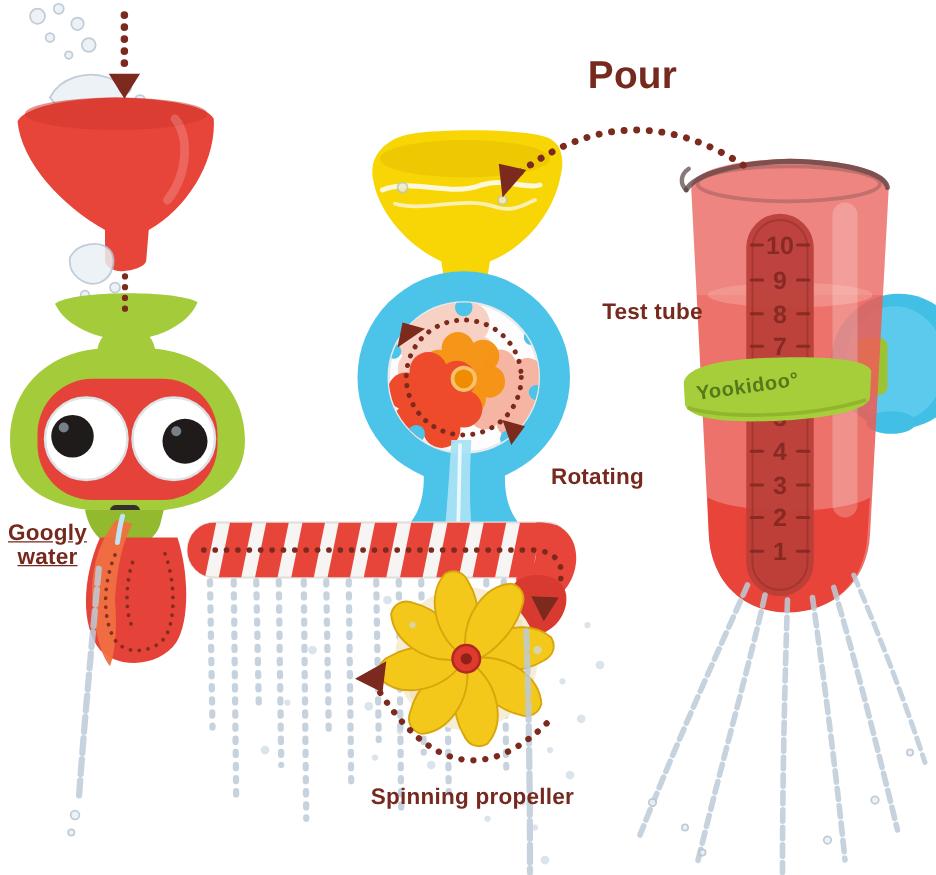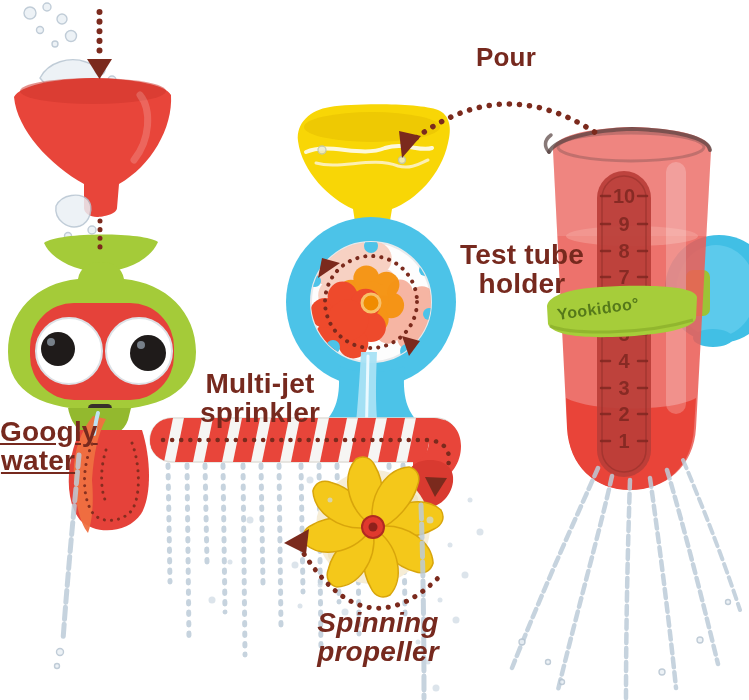--- a/index.html
+++ b/index.html
@@ -3,24 +3,24 @@
 <meta charset="utf-8">
 <style>
   html,body{margin:0;padding:0;background:#fff;}
   .stage{
     position:relative;width:749px;height:700px;background:var(--bg,#fff);
     overflow:hidden;font-family:"Liberation Sans",sans-serif;
   }
   .stage svg{position:absolute;left:0;top:0;}
   .label{
     position:absolute;color:var(--ink,#76291e);font-weight:bold;
-    text-align:center;line-height:1.05;letter-spacing:.2px;font-size:28px;
+    text-align:center;line-height:1.05;letter-spacing:.2px;font-size:18px;
     user-select:none;
   }
-  .label.big{font-size:26px;}
+  .label.big{font-size:31px;}
   .dots{stroke:var(--dot,#7b2a1d);fill:none;stroke-linecap:round;}
   .arrowfill{fill:var(--dot,#7b2a1d);stroke:none;}
   .wline{stroke:#bccbd8;fill:none;stroke-linecap:round;opacity:.85;}
   .wblob{fill:#eaf0f5;stroke:#b6c4d1;stroke-width:1.4;opacity:.85;}
   .scale-num{
     font-family:"Liberation Sans",sans-serif;font-weight:bold;font-size:20px;
     fill:#7e2620;text-anchor:middle;opacity:.85;
   }
   .logo{
     font-family:"Liberation Sans",sans-serif;font-weight:bold;font-size:16px;
@@ -331,28 +331,24 @@
       <path class="dots" d="M 106,450 C 100,468 100,492 107,504" stroke-width="3" stroke-dasharray="0.1 7" opacity="0.9"></path>
     </g>
   </g>
 </svg>
 
 <div class="label big" style="left:456px;top:44px;width:100px;">
   <div>Pour</div>
 </div>
 <div class="label" style="left:457px;top:240px;width:130px;">
   <div>Test tube</div>
-  <div>holder</div>
-</div>
-<div class="label" style="left:185px;top:369px;width:150px;">
-  <div>Multi-jet</div>
-  <div>sprinkler</div>
 </div>
 <div class="label" style="left:403px;top:372px;width:150px;">
+  <div>Rotating</div>
 </div>
 <div class="label" style="left:0px;top:417px;width:76px;text-decoration:underline;">
   <div>Googly</div>
   <div>water</div>
 </div>
-<div class="label" style="left:278px;top:608px;width:200px;font-style:italic;">
+<div class="label" style="left:278px;top:628px;width:200px;">
   <div>Spinning propeller</div>
 </div>
 </div>
 
 </body></html>

